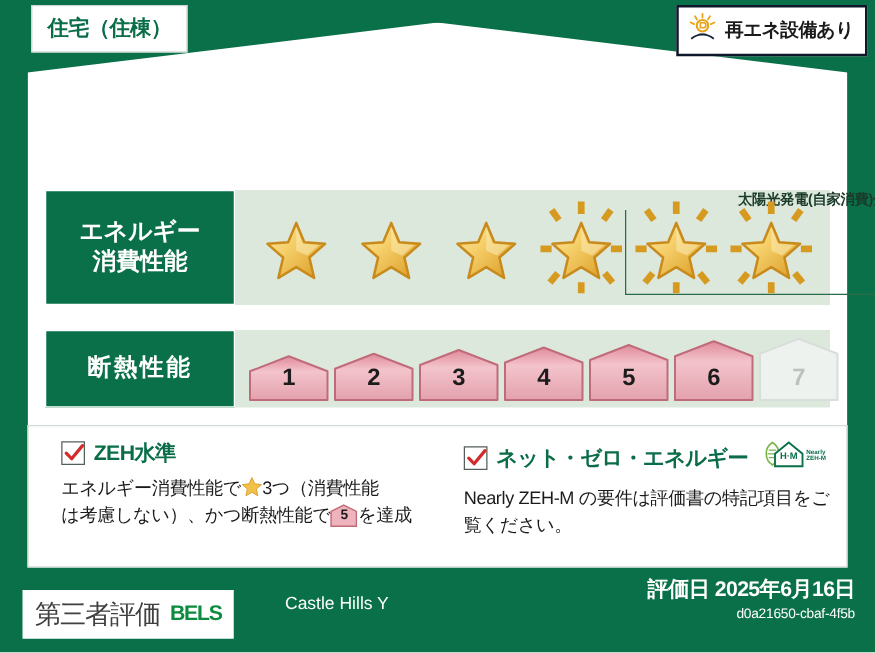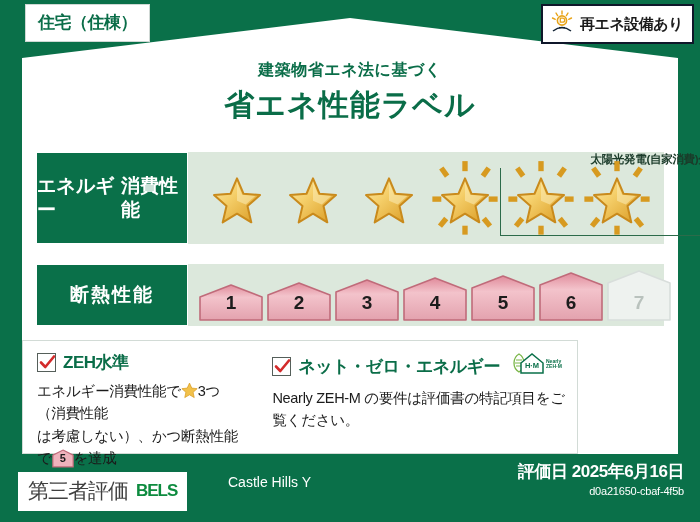--- a/index.html
+++ b/index.html
@@ -90,20 +90,21 @@
     position: absolute;
     display: flex;
     align-items: stretch;
     z-index: 5;
   }
   .perf-label {
     background: #0a7049;
     color: #ffffff;
     font-weight: bold;
     display: flex;
+    flex-direction: column;
     justify-content: center;
     align-items: center;
     line-height: 1.25;
     border: 1px solid #ffffff;
   }
   .perf-body {
     background: #dce8dc;
     position: relative;
     flex: 1;
   }
@@ -177,25 +178,26 @@
     font-size: 19px;
     font-weight: bold;
     color: #1c1c1c;
   }
   .grade-cell.inactive .grade-num { color: #b9c2bd; }
 
   
   .info-panel {
     position: absolute;
     left: 22px; top: 340px;
-    width: 556px; height: 114px;
+    width: 656px; height: 114px;
     background: #ffffff;
     border: 1px solid #d2dbd6;
     display: flex;
     z-index: 5;
+    padding-left: 12px;
   }
   .info-col { padding: 10px 10px 0 14px; flex: 1 1 50%; }
   .info-col.right { border-left: 1px solid transparent; padding-left: 14px; }
 
   .info-head {
     display: flex;
     align-items: center;
     gap: 7px;
     margin-bottom: 6px;
   }
@@ -286,24 +288,20 @@
         </g>
         <circle cx="13" cy="10.5" r="4.6" fill="none" stroke="#e8a317" stroke-width="1.6"></circle>
         <path d="M11.3 8.2 h2.4 a2 2 0 0 1 0 4 h-2.4 z M11.3 8.2 v4.3" fill="none" stroke="#e8a317" stroke-width="1.3"></path>
         <path d="M4 21 Q13 14 22 21" fill="none" stroke="#123" stroke-width="1.5"></path>
         <line x1="10" y1="17.6" x2="16" y2="17.6" stroke="#123" stroke-width="1.3"></line>
       </svg>
     </span>
     <span class="txt">再エネ設備あり</span>
   </div>
 
-  <div class="title-wrap">
-    <div class="title-sub">建築物省エネ法に基づく</div>
-    <div class="title-main">省エネ性能ラベル</div>
-  </div>
 
   <div class="perf-row" id="energy-row">
     <div class="perf-label">
       <span>エネルギー</span>
       <span>消費性能</span>
     </div>
     <div class="perf-body">
 
       <div class="solar-bracket-label">太陽光発電(自家消費)分</div>
       <div class="solar-bracket"></div>

